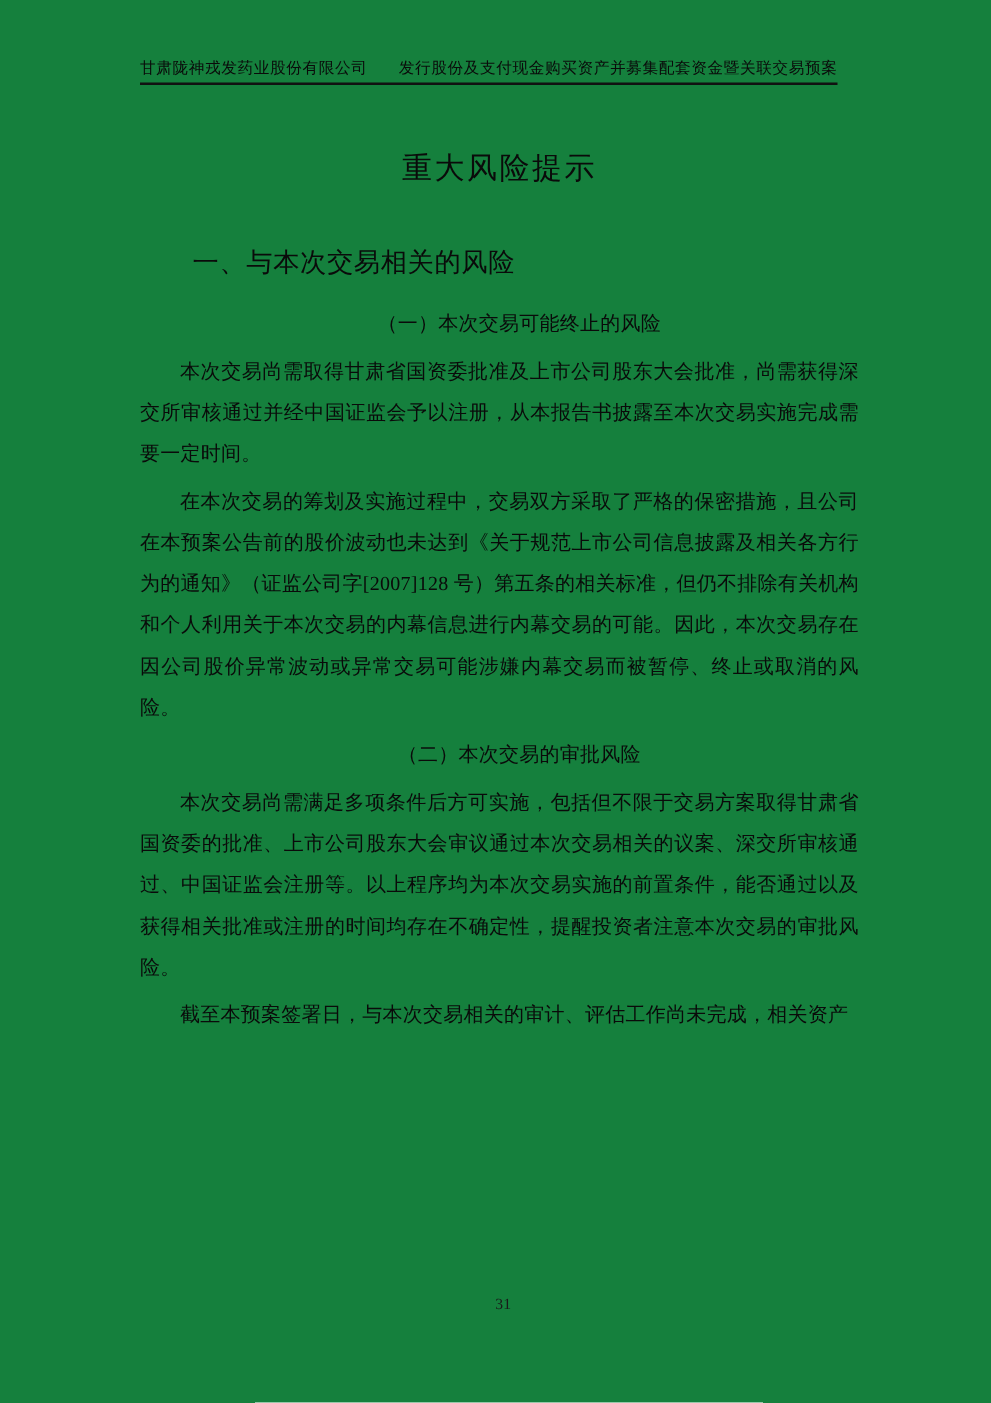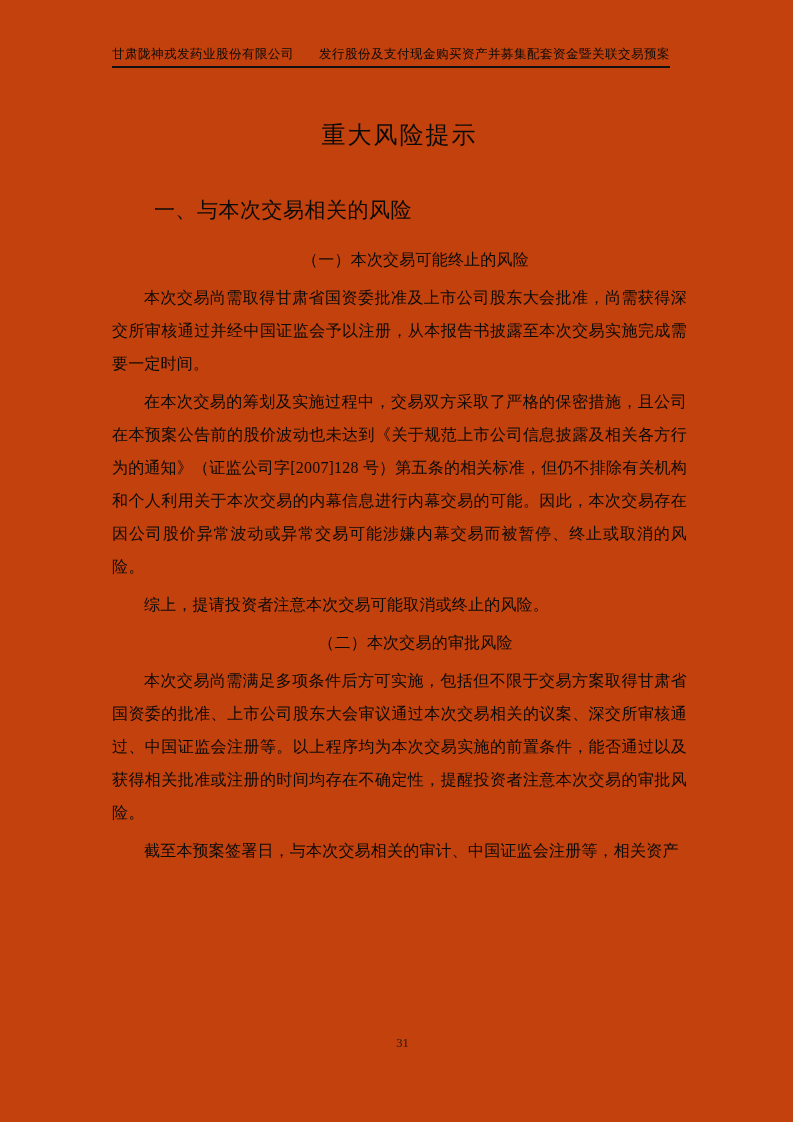--- a/index.html
+++ b/index.html
@@ -5,21 +5,21 @@
   html, body {
     margin: 0;
     padding: 0;
     background: #ffffff;
   }
   .page {
     position: relative;
     width: 793px;
     height: 1122px;
     margin: 0 auto;
-    background: #c2410c;
+    background: #15803d;
     color: #0a0a0a;
     font-family: "Liberation Serif", "DejaVu Serif", serif;
     overflow: hidden;
     box-sizing: border-box;
     padding: 0 106px 0 112px;
   }
   .running-header {
     display: inline-block;
     margin-top: 46px;
     padding-bottom: 4px;
@@ -79,23 +79,22 @@
   </div>
 
   <h1 class="doc-title">重大风险提示</h1>
 
   <h2 class="section-heading">一、与本次交易相关的风险</h2>
 
   <div class="body-text">
     <p class="subheading">（一）本次交易可能终止的风险</p>
     <p>本次交易尚需取得甘肃省国资委批准及上市公司股东大会批准，尚需获得深交所审核通过并经中国证监会予以注册，从本报告书披露至本次交易实施完成需要一定时间。</p>
     <p>在本次交易的筹划及实施过程中，交易双方采取了严格的保密措施，且公司在本预案公告前的股价波动也未达到《关于规范上市公司信息披露及相关各方行为的通知》（证监公司字[2007]128 号）第五条的相关标准，但仍不排除有关机构和个人利用关于本次交易的内幕信息进行内幕交易的可能。因此，本次交易存在因公司股价异常波动或异常交易可能涉嫌内幕交易而被暂停、终止或取消的风险。</p>
-    <p>综上，提请投资者注意本次交易可能取消或终止的风险。</p>
     <p class="subheading">（二）本次交易的审批风险</p>
     <p>本次交易尚需满足多项条件后方可实施，包括但不限于交易方案取得甘肃省国资委的批准、上市公司股东大会审议通过本次交易相关的议案、深交所审核通过、中国证监会注册等。以上程序均为本次交易实施的前置条件，能否通过以及获得相关批准或注册的时间均存在不确定性，提醒投资者注意本次交易的审批风险。</p>
-    <p>截至本预案签署日，与本次交易相关的审计、中国证监会注册等，相关资产</p>
+    <p>截至本预案签署日，与本次交易相关的审计、评估工作尚未完成，相关资产</p>
   </div>
 
   <div class="page-footer">
     <span>31</span>
   </div>
 
 </div>
 
 </body></html>

